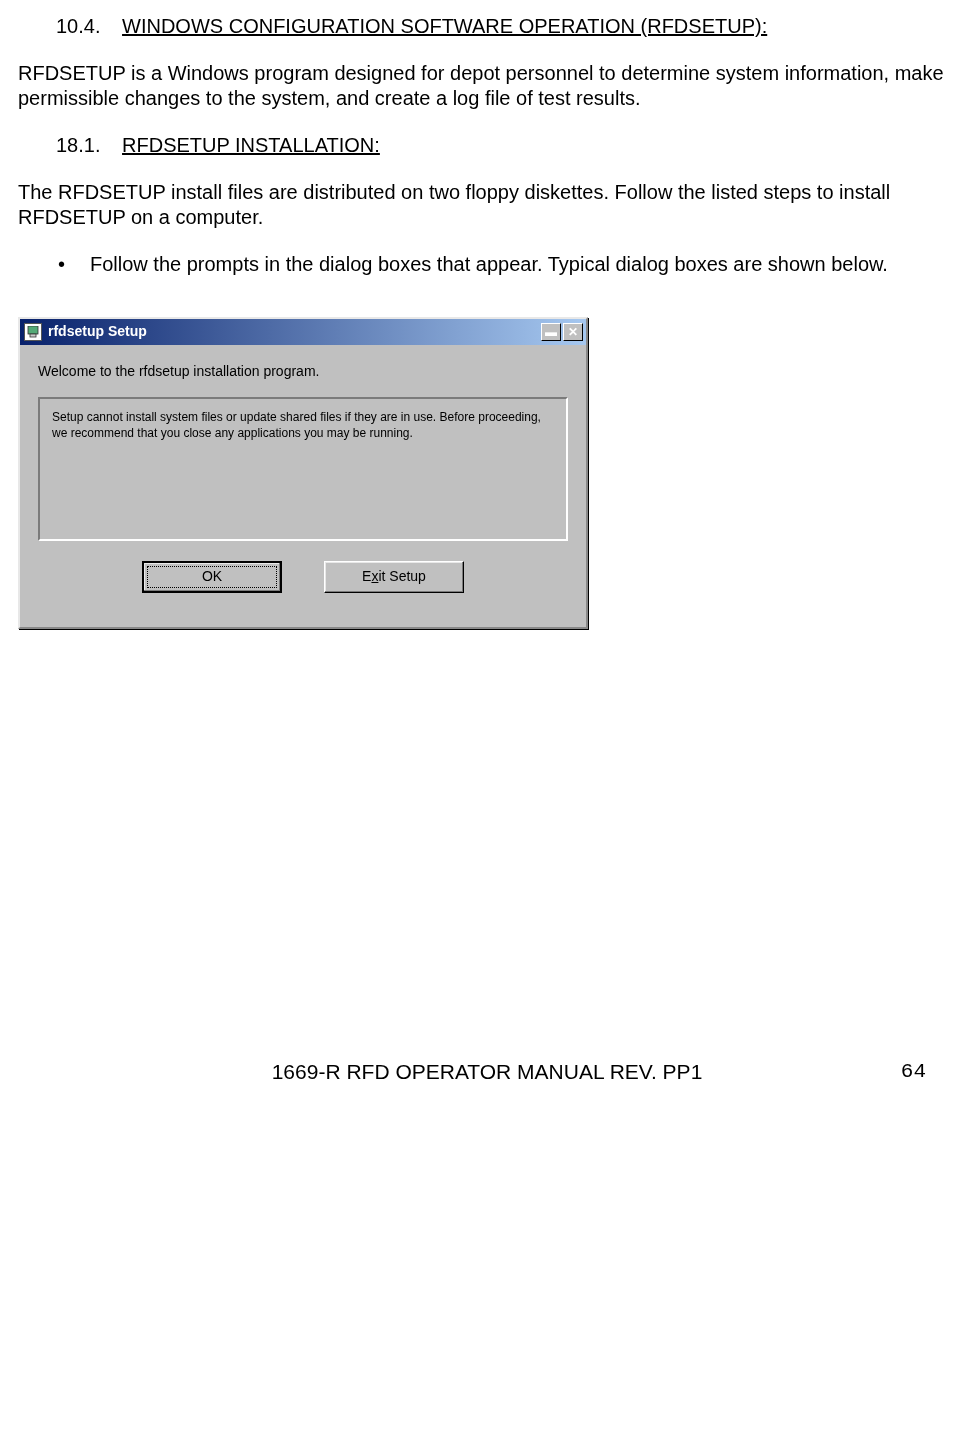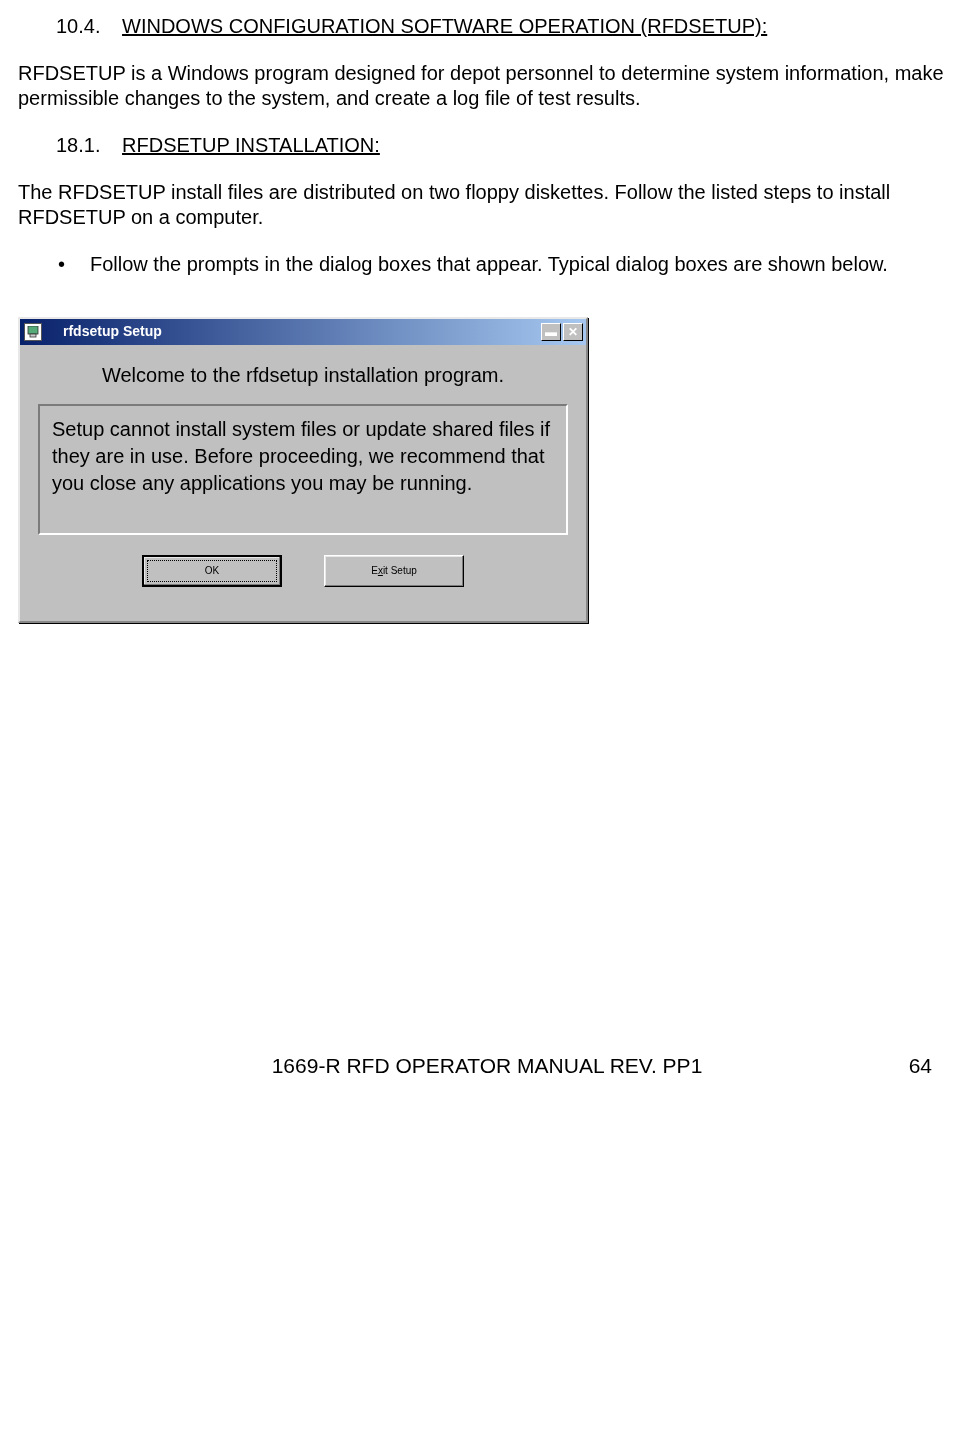--- a/index.html
+++ b/index.html
@@ -60,21 +60,20 @@
     color: #000;
     box-shadow: 1px 1px 0 #000;
   }
   .titlebar {
     display: flex;
     align-items: center;
     background: linear-gradient(to right, #08216b, #a6c8f0);
     color: #fff;
     height: 26px;
     padding: 0 3px 0 4px;
-    gap: 15px;
   }
   .titlebar .app-icon {
     width: 18px;
     height: 18px;
     margin-right: 6px;
     background: #fff;
     border: 1px solid #555;
     box-sizing: border-box;
     display: flex;
     align-items: center;
@@ -105,50 +104,50 @@
     font-weight: bold;
     display: flex;
     align-items: center;
     justify-content: center;
     box-sizing: border-box;
   }
   .dialog-body {
     padding: 18px 18px 10px 18px;
   }
   .welcome-line {
-    text-align: center;
+    text-align: left;
     margin-bottom: 16px;
-    font-size: 20px;
+    font-size: 14px;
   }
   .inset-panel {
     border: 2px solid #fff;
     border-top-color: #7b7b7b;
     border-left-color: #7b7b7b;
     background: #c0c0c0;
-    padding: 10px 12px 36px 12px;
-    font-size: 20px;
+    padding: 10px 12px 60px 12px;
+    font-size: 12px;
     line-height: 1.35;
     min-height: 70px;
   }
   .dialog-buttons {
     display: flex;
     justify-content: center;
     gap: 42px;
     padding: 20px 0 24px 0;
   }
   .dlg-btn {
     min-width: 140px;
     height: 32px;
     background: #c0c0c0;
     border: 1px solid #000;
     border-top-color: #fff;
     border-left-color: #fff;
     box-shadow: inset -1px -1px 0 #7b7b7b, inset 1px 1px 0 #e8e8e8;
     font-family: Tahoma, "MS Sans Serif", sans-serif;
-    font-size: 10px;
+    font-size: 14px;
     display: flex;
     align-items: center;
     justify-content: center;
     box-sizing: border-box;
     position: relative;
   }
   .dlg-btn.default {
     outline: 1px dotted #000;
     outline-offset: -6px;
     border: 2px solid #000;
@@ -158,21 +157,22 @@
   }
   .footer {
     position: relative;
     margin-top: 430px;
     display: flex;
     justify-content: center;
     font-size: 21px;
   }
   .footer .pagenum {
     position: absolute;
-    right: 24px;
+    right: 30px;
+    font-family: Liberation Mono, monospace;
   }
 </style>
 </head>
 <body>
 
 <div class="section-heading">
   <span class="num">10.4.</span>
   <span class="title">WINDOWS CONFIGURATION SOFTWARE OPERATION (RFDSETUP):</span>
 </div>
 

